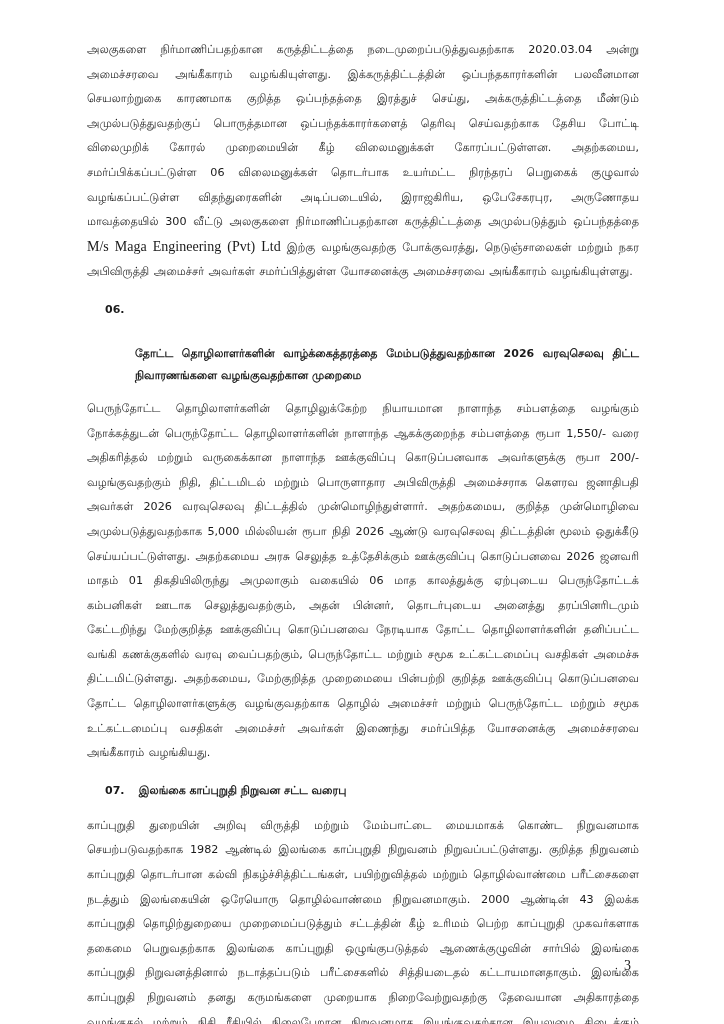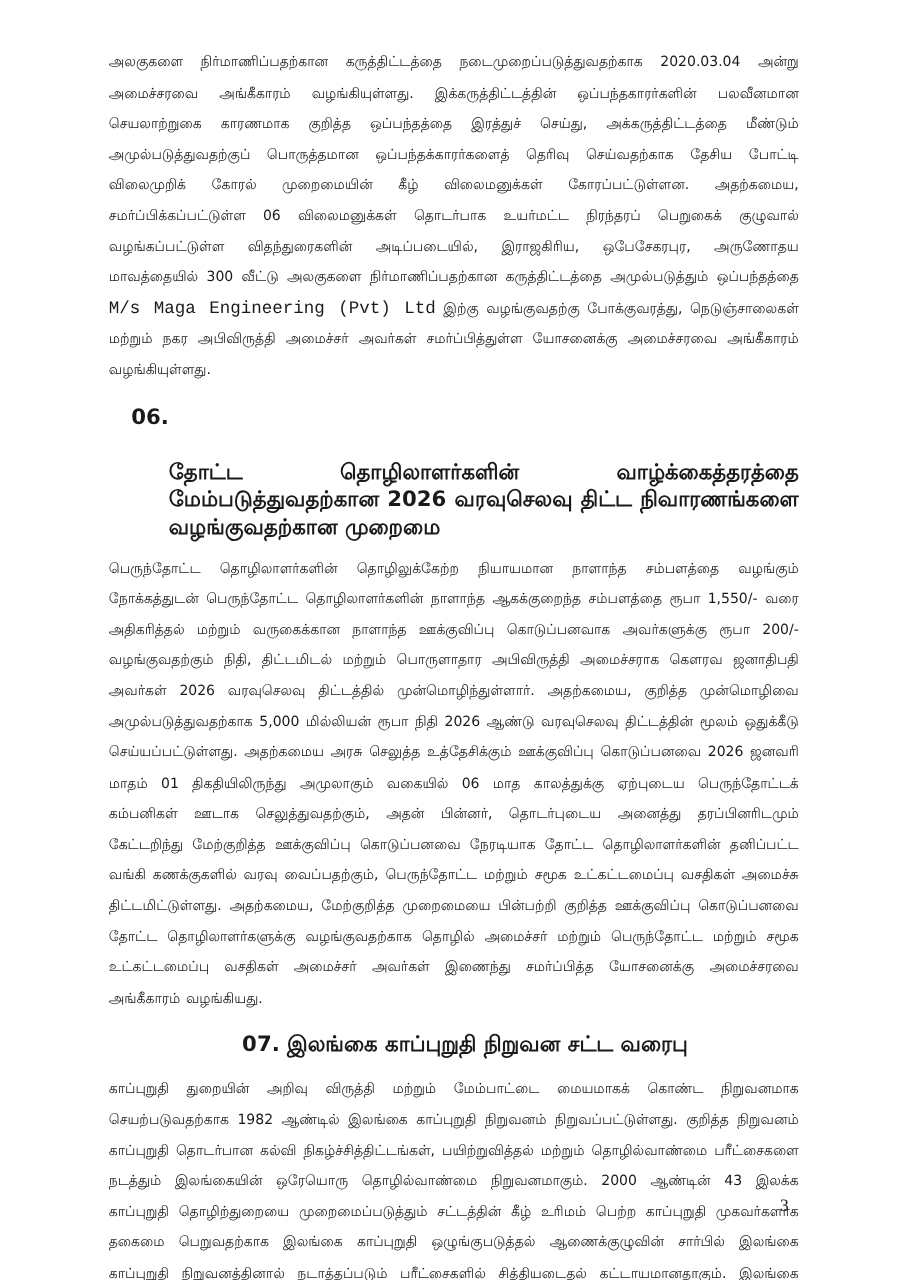--- a/index.html
+++ b/index.html
@@ -23,26 +23,26 @@
     }
     .para {
       font-size: 11.2px;
       line-height: 24.6px;
       text-align: justify;
       text-align-last: left;
       margin: 0;
       word-spacing: 1px;
     }
     .para .latin {
-      font-family: Liberation Mono, monospace;
+      font-family: Liberation Serif, serif;
       font-size: 14px;
     }
     .heading {
       font-weight: bold;
-      font-size: 17px;
+      font-size: 11px;
       line-height: 22px;
       margin: 0;
     }
     .heading-06 {
       margin-top: 14px;
       margin-bottom: 10px;
       padding-left: 18px;
       display: flex;
     }
     .heading-06 .num {
@@ -52,21 +52,20 @@
     .heading-06 .text {
       flex: 1;
       text-align: justify;
       text-align-last: left;
       margin-top: 44px;
     }
     .heading-07 {
       margin-top: 14px;
       margin-bottom: 12px;
       padding-left: 18px;
-      text-align: center;
     }
     .heading-07 .num {
       display: inline-block;
       width: 30px;
     }
     .page-number {
       position: absolute;
       left: 624px;
       top: 958px;
       font-family: "Liberation Serif", serif;

